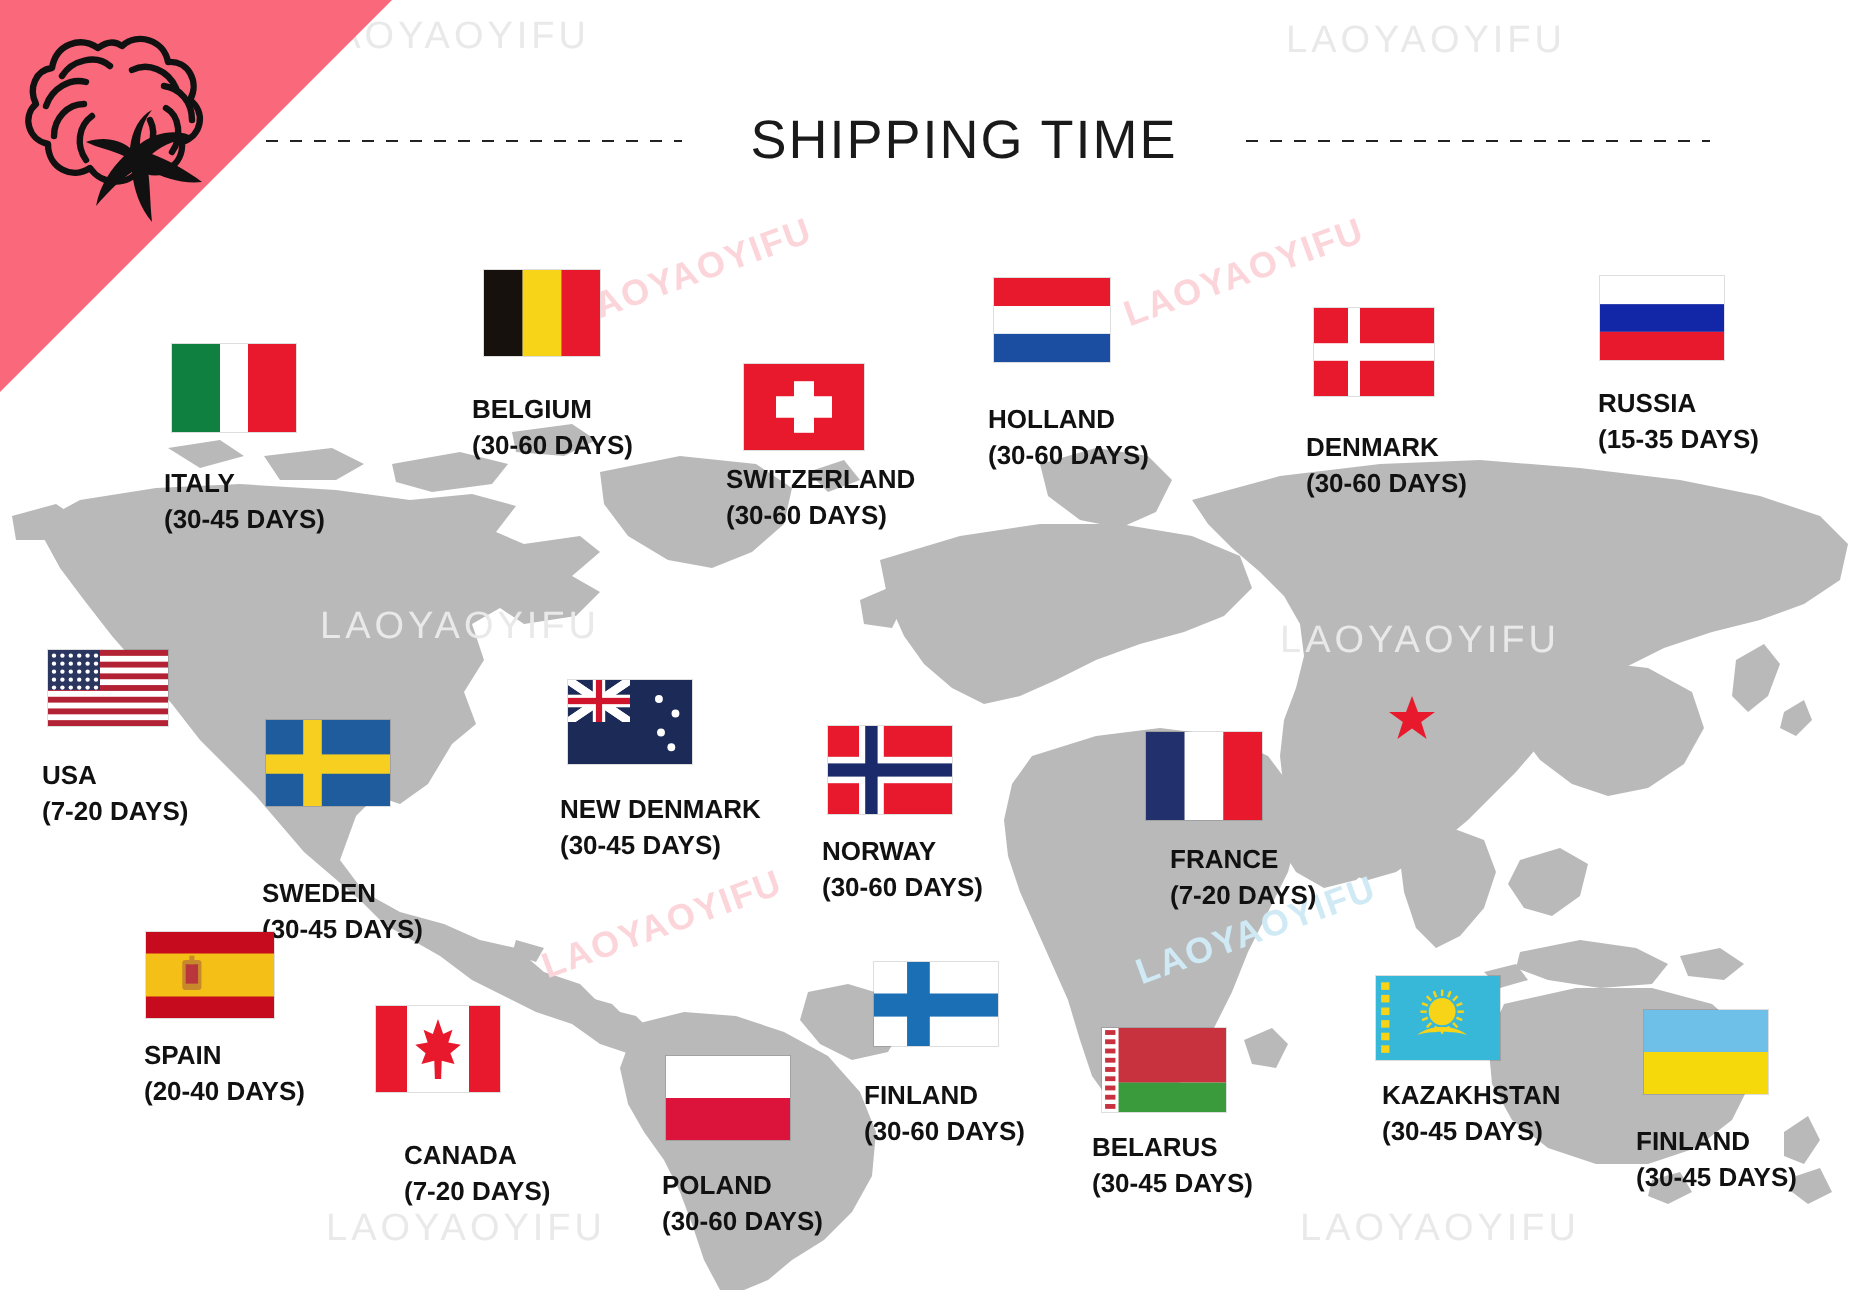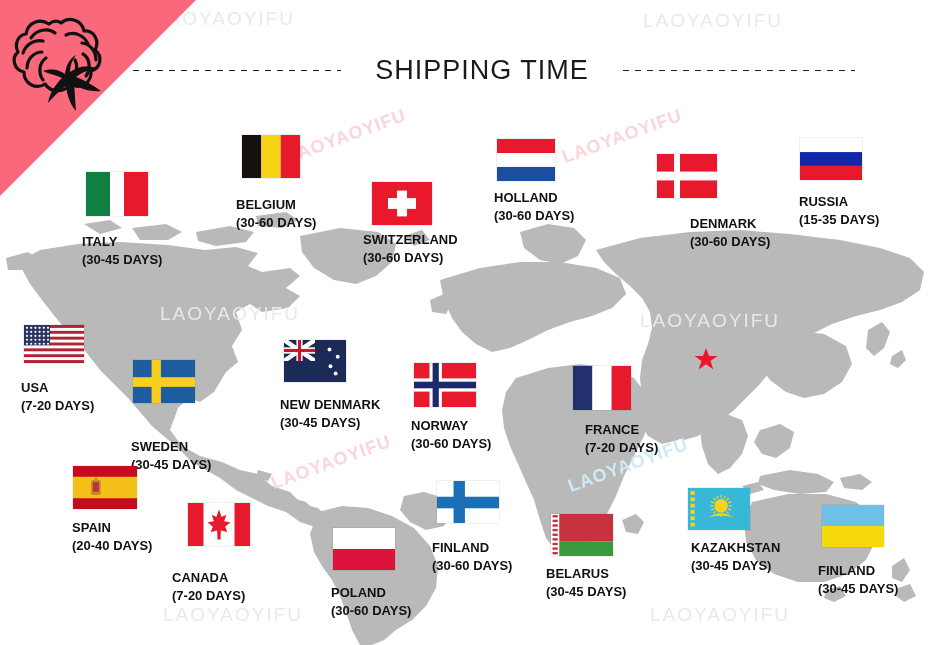--- a/index.html
+++ b/index.html
@@ -261,36 +261,36 @@
       </div>
       <div class="entry" style="left: 497px; top: 139px;">
         <div class="flag" style="width: 58px; height: 42px;">
           <svg viewBox="0 0 60 40" width="58" height="42" preserveAspectRatio="none" style="display:block">
             <rect width="60" height="13.4" fill="#e8192c"></rect>
             <rect y="13.4" width="60" height="13.2" fill="#fff"></rect>
             <rect y="26.6" width="60" height="13.4" fill="#1b4ea0"></rect>
           </svg>
         </div>
       </div>
-      <div class="entry cap" style="left: 494px; top: 184px;">
+      <div class="entry cap" style="left: 494px; top: 196px;">
         <span class="cap-row">HOLLAND</span>
         <span class="cap-row days">(30-60 DAYS)</span>
       </div>
       <div class="entry" style="left: 657px; top: 154px;">
         <div class="flag" style="width: 60px; height: 44px;">
           <svg viewBox="0 0 60 40" width="60" height="44" preserveAspectRatio="none" style="display:block">
             <rect width="60" height="40" fill="#fff"></rect>
             <rect width="17" height="16" fill="#e8192c"></rect>
             <rect x="23" width="37" height="16" fill="#e8192c"></rect>
             <rect y="24" width="17" height="16" fill="#e8192c"></rect>
             <rect x="23" y="24" width="37" height="16" fill="#e8192c"></rect>
           </svg>
         </div>
       </div>
-      <div class="entry cap" style="left: 690px; top: 210px;">
+      <div class="entry cap" style="left: 653px; top: 210px;">
         <span class="cap-row">DENMARK</span>
         <span class="cap-row days">(30-60 DAYS)</span>
       </div>
       <div class="entry" style="left: 800px; top: 138px;">
         <div class="flag" style="width: 62px; height: 42px;">
           <svg viewBox="0 0 60 40" width="62" height="42" preserveAspectRatio="none" style="display:block">
             <rect width="60" height="13.4" fill="#fff"></rect>
             <rect y="13.4" width="60" height="13.2" fill="#1226a8"></rect>
             <rect y="26.6" width="60" height="13.4" fill="#e8192c"></rect>
           </svg>
@@ -440,21 +440,21 @@
       <div class="entry" style="left: 188px; top: 503px;">
         <div class="flag" style="width: 62px; height: 43px;">
           <svg viewBox="0 0 60 40" width="62" height="43" preserveAspectRatio="none" style="display:block">
             <rect width="60" height="40" fill="#fff"></rect>
             <rect width="15" height="40" fill="#e8192c"></rect>
             <rect x="45" width="15" height="40" fill="#e8192c"></rect>
             <path d="M30,6 L32.5,13 L37,11 L35,17 L41,18 L36,22 L38,27 L31.8,25.5 L31.5,34 L28.5,34 L28.2,25.5 L22,27 L24,22 L19,18 L25,17 L23,11 L27.5,13 Z" fill="#e8192c"></path>
           </svg>
         </div>
       </div>
-      <div class="entry cap" style="left: 172px; top: 549px; margin-top: 20px;">
+      <div class="entry cap" style="left: 202px; top: 549px; margin-top: 20px;">
         <span class="cap-row">CANADA</span>
         <span class="cap-row days">(7-20 DAYS)</span>
       </div>
       <div class="entry" style="left: 333px; top: 528px;">
         <div class="flag" style="width: 62px; height: 42px;">
           <svg viewBox="0 0 60 40" width="62" height="42" preserveAspectRatio="none" style="display:block">
             <rect width="60" height="20" fill="#fff"></rect>
             <rect y="20" width="60" height="20" fill="#dc143c"></rect>
           </svg>
         </div>

